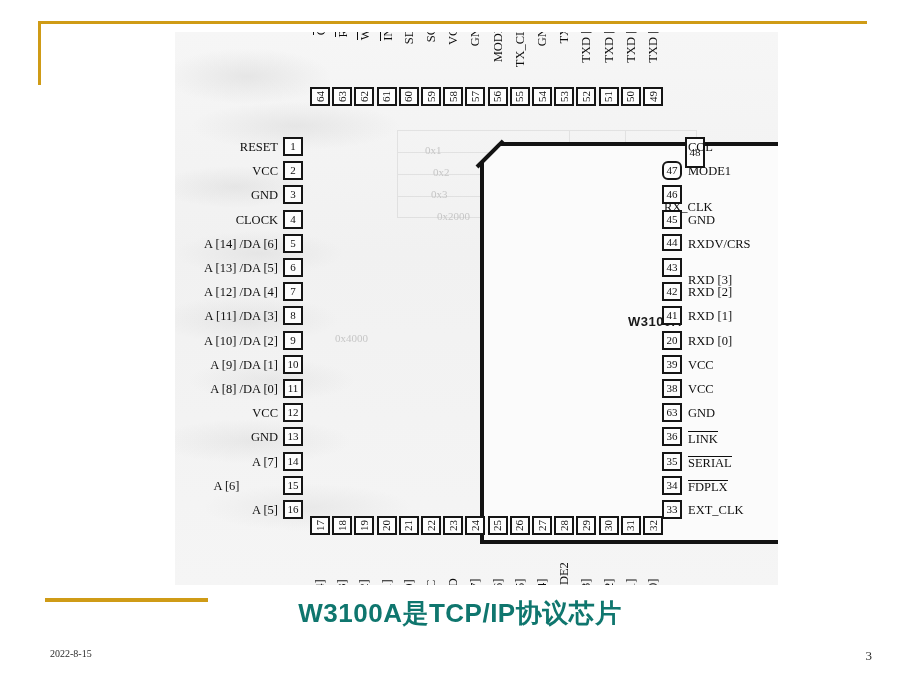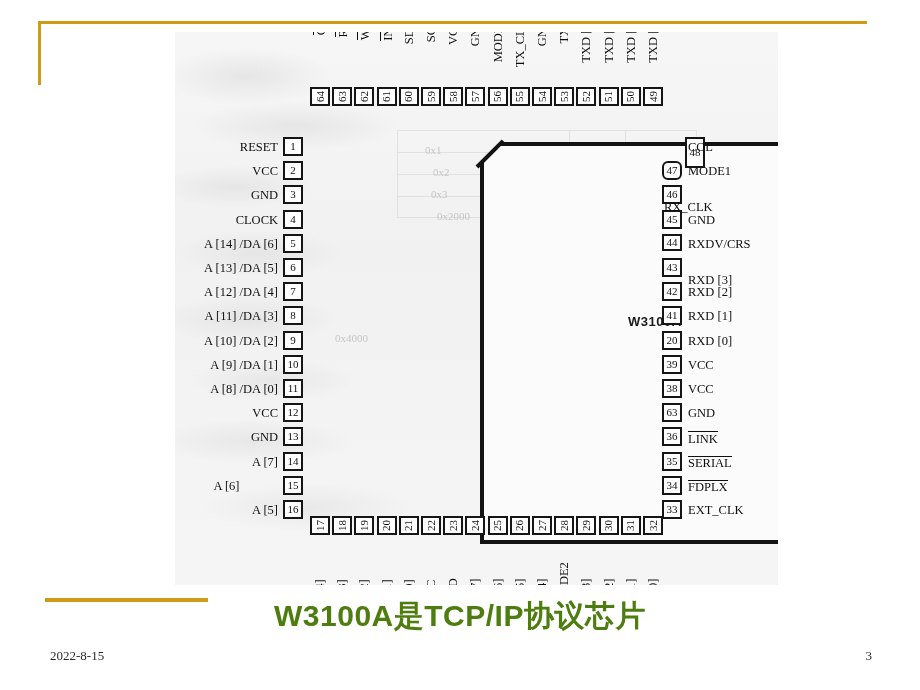--- a/index.html
+++ b/index.html
@@ -113,27 +113,27 @@
 
   
   .rot{
     transform:rotate(-90deg);
     transform-origin:center center;
   }
 
   
   #caption{
     position:absolute;left:0;top:596px;width:920px;text-align:center;
-    color:#4d7c0f;
+    color:#0f766e;
     font-family:"Liberation Sans", sans-serif;
-    font-size:30px;font-weight:bold;letter-spacing:.5px;
+    font-size:26px;font-weight:bold;letter-spacing:.5px;
   }
   #footer-date{
     position:absolute;left:50px;top:648px;
-    color:#2a2a2a;font-size:13px;font-family:"Liberation Serif",serif;
+    color:#2a2a2a;font-size:10px;font-family:"Liberation Serif",serif;
   }
   #footer-page{
     position:absolute;right:48px;top:648px;
     color:#2a2a2a;font-size:13px;font-family:"Liberation Serif",serif;
   }
 </style>
 </head>
 <body>
 
 <div id="slide">

